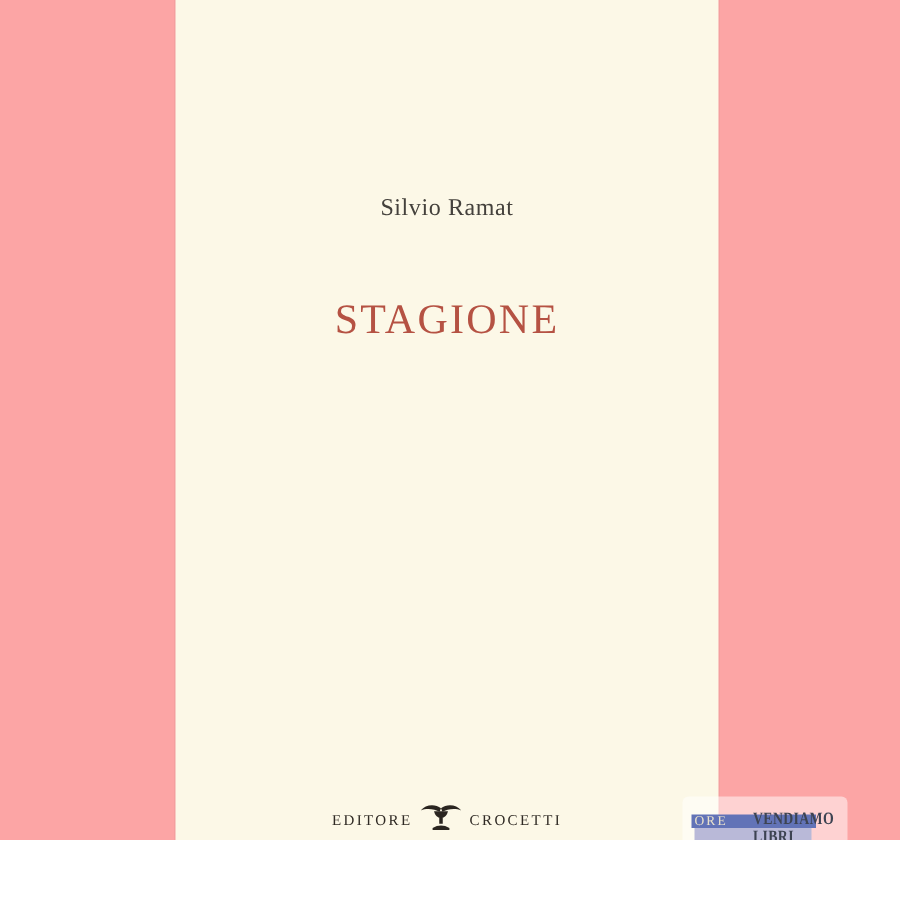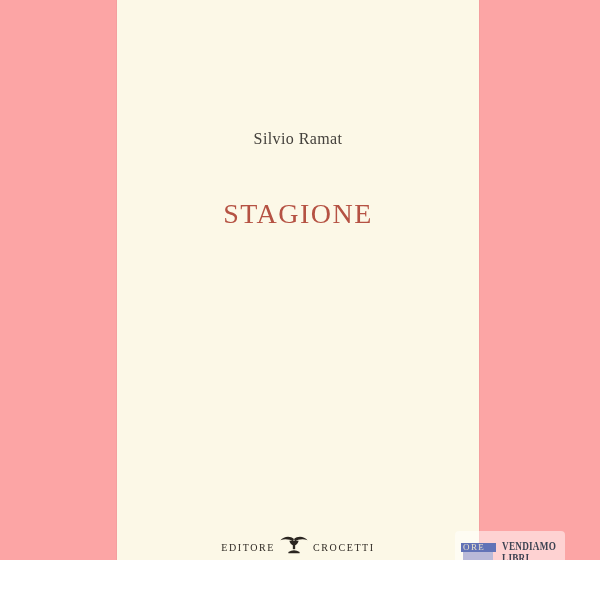--- a/index.html
+++ b/index.html
@@ -53,21 +53,21 @@
     left:338px;top:531px;
     width:110px;height:60px;
     background:rgba(255,255,255,0.5);
     border-radius:4px;
   }
   .cart{
     position:absolute;
     left:5px;top:11px;
     width:40px;height:48px;
   }
-  .cart .bar{position:absolute;}
+  .cart .bar{position:absolute;padding-left:48px;}
   .bar-blue{left:1px;top:1px;width:35px;height:9px;background:#6273b7;}
   .bar-lavender{left:3px;top:10px;width:30px;height:9px;background:#b9b9d8;}
   .bar-salmon{left:0px;top:19px;width:34px;height:10px;background:#ec8678;}
   .bar-yellow{left:2px;top:29px;width:32px;height:9px;background:#eed06f;}
   .ghost{
     position:absolute;left:2px;top:0px;
     font-family:"Liberation Serif", serif;
     font-size:9px;letter-spacing:1.4px;
     color:#e9e1cb;line-height:9px;
   }

